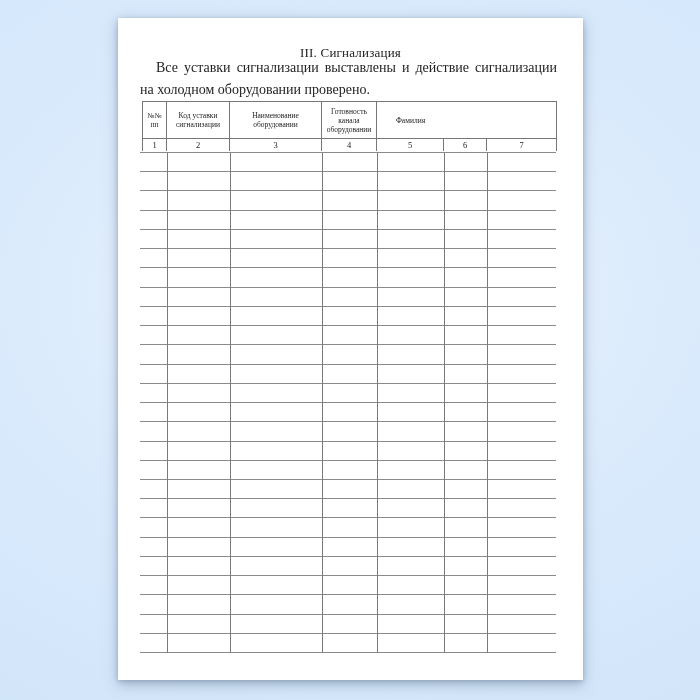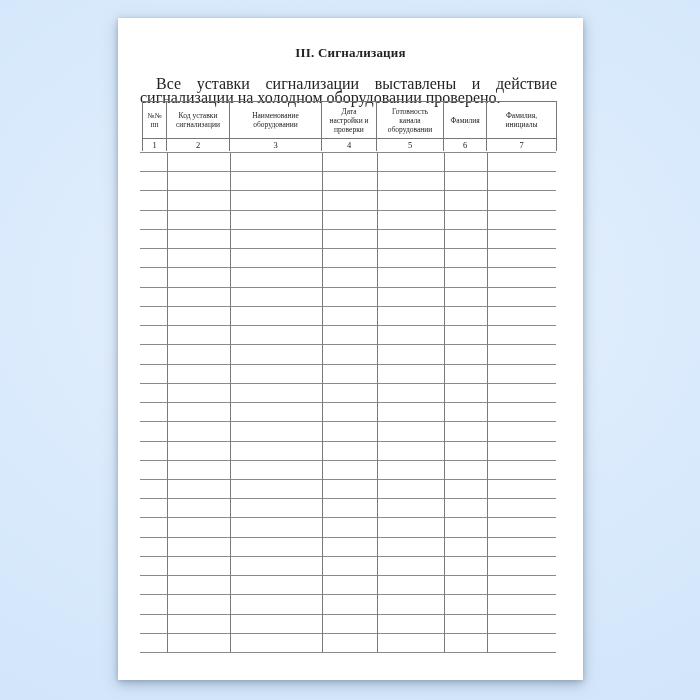--- a/index.html
+++ b/index.html
@@ -8,26 +8,26 @@
     background:radial-gradient(120% 90% at 50% 42%, #eaf3fd 0%, #d9eafc 45%, #cde2f7 100%);
     font-family:"Liberation Serif","DejaVu Serif",serif;
   }
   .page{
     position:absolute;left:118px;top:18px;width:465px;height:662px;
     background:#ffffff;
     box-shadow:0 4px 12px rgba(96,118,145,.5), 0 1px 4px rgba(96,118,145,.35);
   }
   .section-title{
     position:absolute;top:27px;left:0;width:100%;
-    text-align:center;font-size:13px;font-weight:bold;color:#232323;
+    text-align:center;font-size:13px;font-weight:normal;color:#232323;
     letter-spacing:.2px;
   }
   .intro{
-    position:absolute;top:59px;left:22px;width:417px;
-    font-size:16px;line-height:14px;color:#232323;
+    position:absolute;top:39px;left:22px;width:417px;
+    font-size:14px;line-height:22px;color:#232323;
     text-align:justify;text-indent:16px;
   }
   
   .thead-block{
     position:absolute;left:24px;top:83px;width:415px;box-sizing:border-box;
     border:1px solid #777;border-bottom:none;
   }
   .hrow,.nrow{
     display:grid;grid-template-columns:24px 63px 92px 55px 67px 43px 69px;
   }
@@ -62,29 +62,24 @@
   <div class="intro">Все уставки сигнализации выставлены и действие сигнализации на холодном оборудовании проверено.</div>
 
   <div class="thead-block">
     <div class="hrow">
       <div class="hcell">№№
 пп</div>
       <div class="hcell">Код уставки
 сигнализации</div>
       <div class="hcell">Наименование
 оборудовании</div>
-      <div class="hcell">Дата
-настройки и
-проверки</div>
       <div class="hcell">Готовность
 канала
 оборудовании</div>
       <div class="hcell">Фамилия</div>
-      <div class="hcell">Фамилия,
-инициалы</div>
     </div>
     <div class="nrow">
       <div class="ncell">1</div>
       <div class="ncell">2</div>
       <div class="ncell">3</div>
       <div class="ncell">4</div>
       <div class="ncell">5</div>
       <div class="ncell">6</div>
       <div class="ncell">7</div>
     </div>

